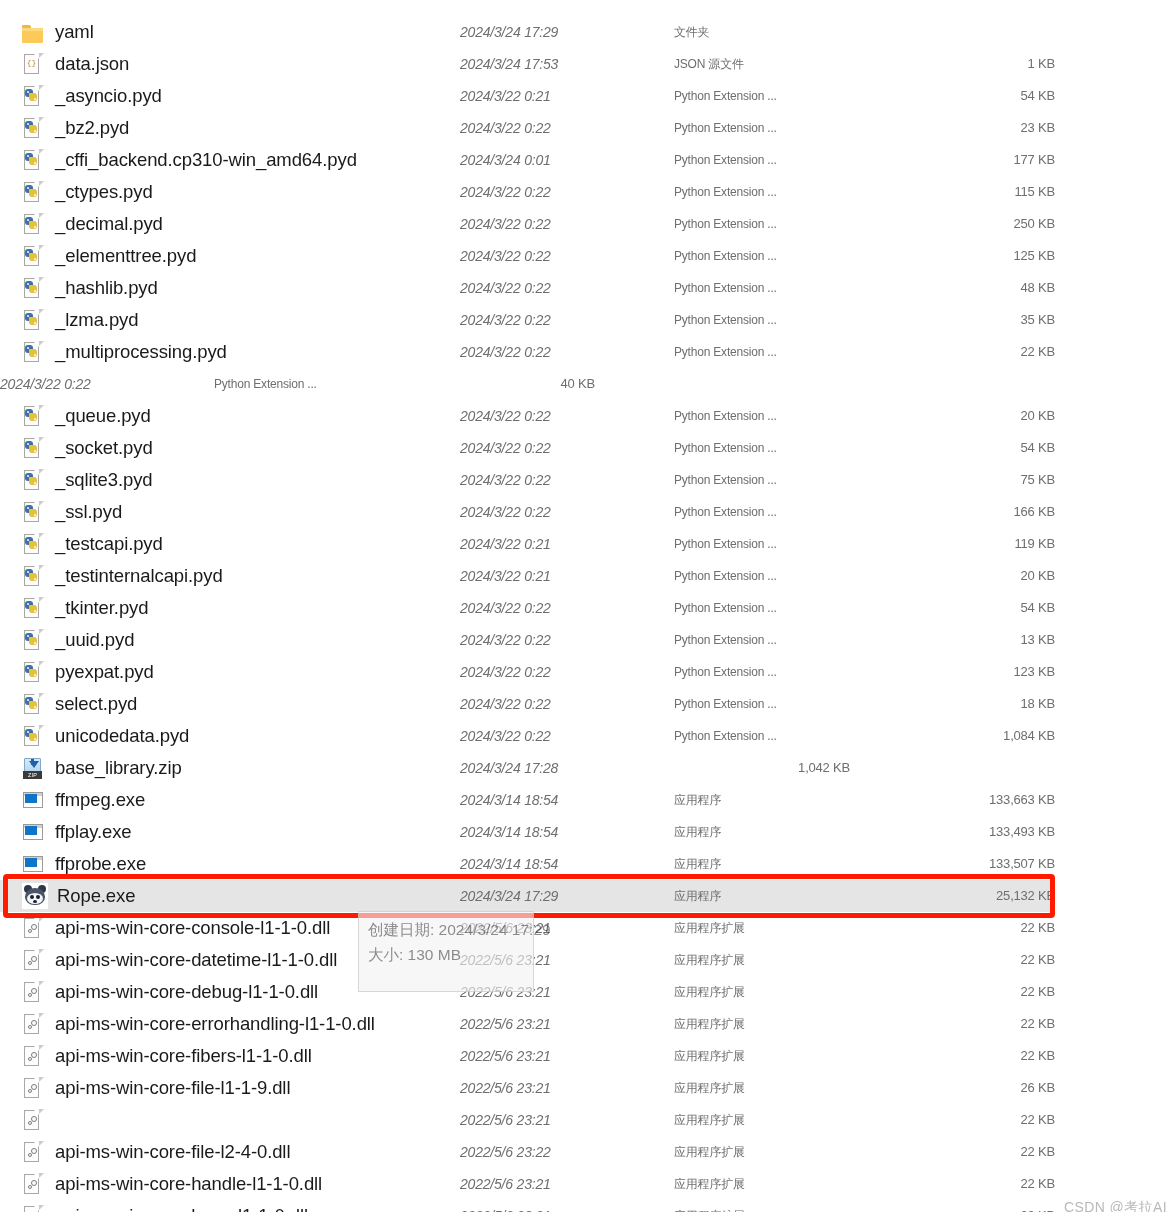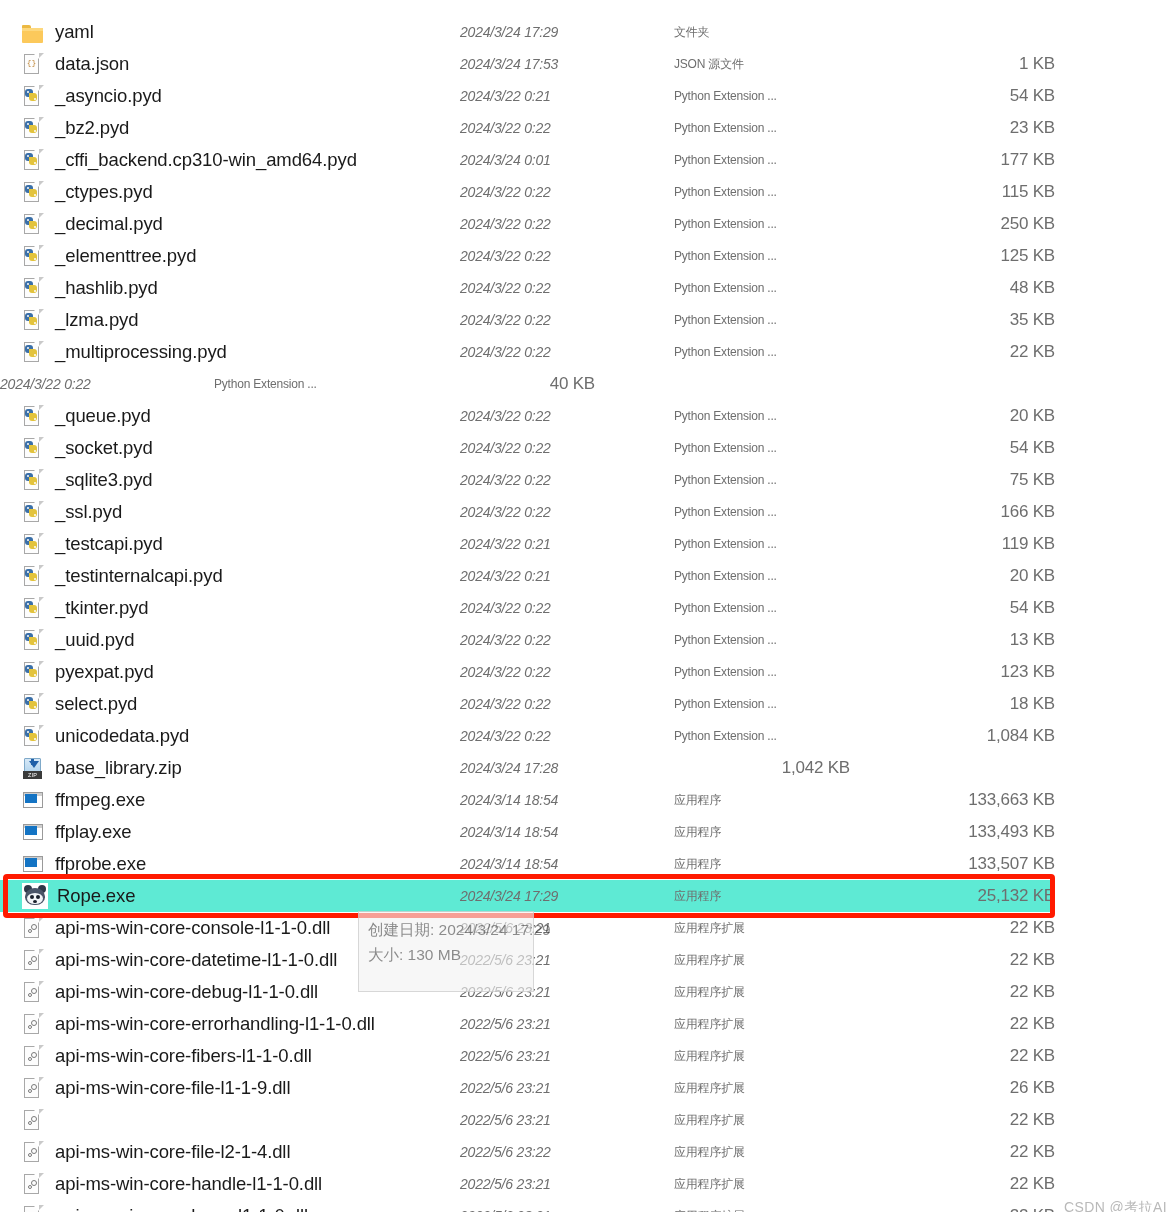--- a/index.html
+++ b/index.html
@@ -30,21 +30,21 @@
   .row {
     position: relative;
     height: 32px;
     line-height: 32px;
     display: flex;
     align-items: center;
     width: 1055px;
     box-sizing: border-box;
   }
   .row.selected {
-    background: #5eead4;
+    background: #e5e5e5;
   }
   .cell-name {
     width: 460px;
     display: flex;
     align-items: center;
     padding-left: 22px;
     box-sizing: border-box;
     overflow: hidden;
     white-space: nowrap;
   }
@@ -71,21 +71,21 @@
   }
   .cell-type {
     width: 205px;
     font-size: 12px;
     color: #6e6e6e;
     white-space: nowrap;
     letter-spacing: -0.2px;
   }
   .cell-size {
     width: 176px;
-    font-size: 17px;
+    font-size: 13px;
     color: #6e6e6e;
     text-align: right;
     white-space: nowrap;
     letter-spacing: -0.2px;
   }
 
   
   
   .ico-folder {
     width: 22px; height: 18px;
@@ -911,21 +911,21 @@
         <div class="cell-size">22 KB</div>
       </div>
       <div class="row">
         <div class="cell-name">
           <span class="icon ico-dll">
             <span class="page"></span>
             <span class="fold"></span>
             <span class="gear"></span>
             <span class="gear2"></span>
           </span>
-          <span class="name-text">api-ms-win-core-file-l2-1-4.dll</span>
+          <span class="name-text">api-ms-win-core-file-l2-4-0.dll</span>
         </div>
         <div class="cell-date">2022/5/6 23:22</div>
         <div class="cell-type">应用程序扩展</div>
         <div class="cell-size">22 KB</div>
       </div>
       <div class="row">
         <div class="cell-name">
           <span class="icon ico-dll">
             <span class="page"></span>
             <span class="fold"></span>

